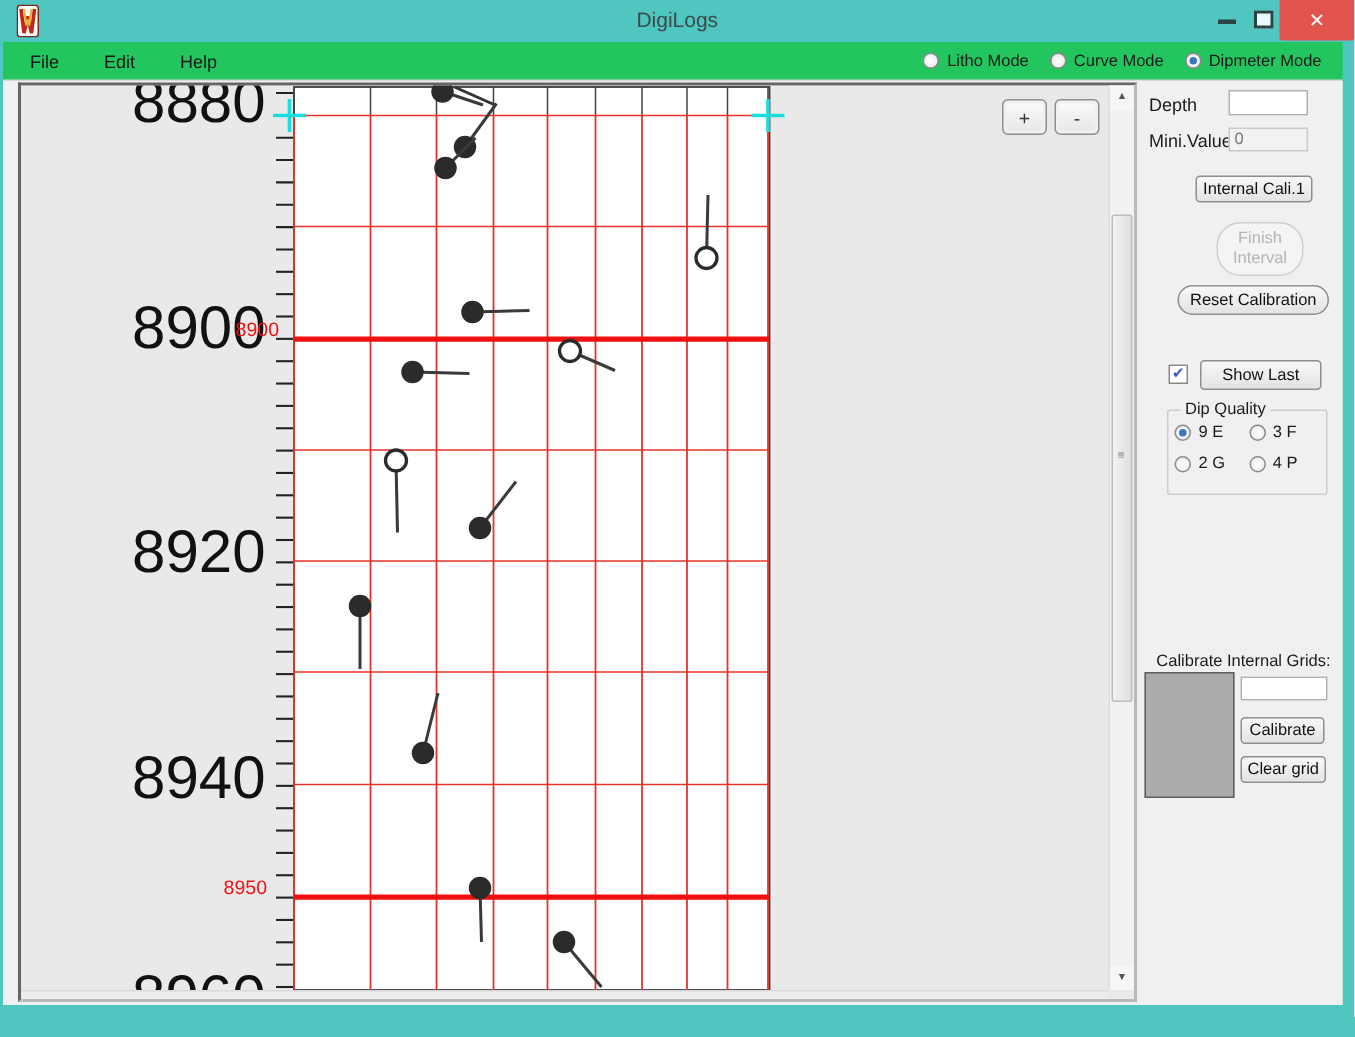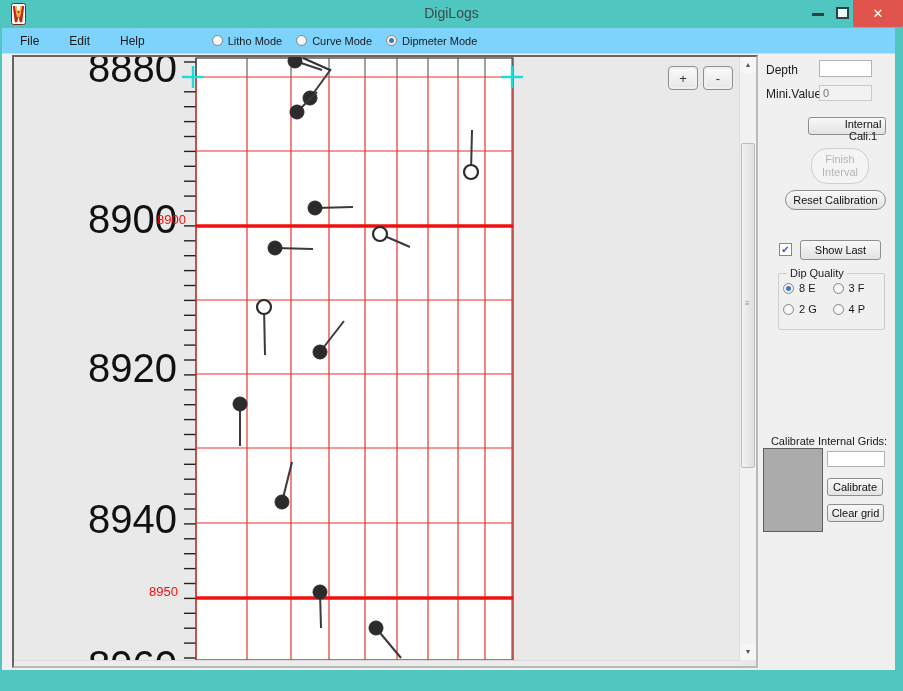--- a/index.html
+++ b/index.html
@@ -9,22 +9,22 @@
   
   .titlebar { position:absolute; left:0; top:0; width:903px; height:28px; background:#4fc6c0; }
   .app-icon { position:absolute; left:11px; top:3px; width:15px; height:22px; }
   .win-title { position:absolute; left:0; right:0; top:5px; text-align:center; font-size:14px; color:#3c4a4a; }
   .btn-min { position:absolute; left:812px; top:13px; width:12px; height:3px; background:#2c4343; cursor:pointer; }
   .btn-max { position:absolute; left:836px; top:7px; width:13px; height:12px; border:2px solid #2c4343; background:#e9fbfa; cursor:pointer; }
   .btn-close { position:absolute; left:853px; top:0; width:50px; height:27px; background:#e1544d; color:#fff;
                font-size:13px; text-align:center; line-height:27px; cursor:pointer; border-radius:0 0 2px 2px; }
 
   
-  .menubar { position:absolute; left:2px; top:28px; width:893px; height:26px; background:#7dd3fc;
-             border-bottom:1px solid #d8d8d8; display:flex; align-items:center; }
+  .menubar { position:absolute; left:2px; top:28px; width:893px; height:26px; background:#22c55e;
+             border-bottom:1px solid #d8d8d8; display:flex; align-items:center;justify-content:space-between; }
   .menu-item { font-size:12px; color:#1a1a1a; padding:4px 12px; margin-left:6px; cursor:default; }
   .mode-group { display:flex; align-items:center; margin-left:10px;padding-left:45px; }
   .radio-item { display:flex; align-items:center; margin-right:14px; font-size:11px; color:#1a1a1a; cursor:pointer; }
   .radio { width:11px; height:11px; border-radius:50%; border:1px solid #8a8a8a;
            background:radial-gradient(#ffffff,#e8e8e8); margin-right:5px; position:relative; flex:0 0 auto; }
   .radio.sel::after { content:""; position:absolute; left:2px; top:2px; width:5px; height:5px; border-radius:50%; background:#3b77bc; }
 
   
   .workspace { position:absolute; left:2px; top:54px; width:893px; height:616px; background:#f0f0f0; }
 
@@ -242,38 +242,38 @@
       </div>
       <div class="hscroll"></div>
     </div>
 
     <div class="side-panel">
       <span class="sp-label" style="left:3px; top:9px;">Depth</span>
       <input class="sp-input" style="left: 56px; top: 6px; width: 53px; height: 17px;" value="">
       <span class="sp-label" style="left:3px; top:33px;">Mini.Value</span>
       <input class="sp-input" style="left: 56px; top: 31px; width: 53px; height: 16px;" disabled="" value="0">
 
-      <button class="sp-btn" style="left:45px; top:63px; width:78px; height:18px;padding-left:32px;">Internal Cali.1</button>
+      <button class="sp-btn" style="left:34px; top:63px; width:78px; height:18px;">Internal Cali.1</button>
 
       <button class="sp-btn" style="left:48px; top:94px; width:58px; height:36px; line-height:13px;border-radius:16px;" disabled="">
         <span>Finish</span><br>
         <span>Interval</span>
       </button>
 
       <button class="sp-btn" style="left:22px; top:136px; width:101px; height:20px;border-radius:10px;">Reset Calibration</button>
 
       <span class="checkbox" style="left:16px; top:189px;">✔</span>
       <button class="sp-btn" style="left:37px; top:186px; width:81px; height:20px;">Show Last</button>
 
       <div class="groupbox">
         <span class="groupbox-legend">Dip Quality</span>
         <div class="dip-grid" id="dip-grid">
             <span class="radio-item">
               <span class="radio sel"></span>
-              <span>8 E</span>
+              <span>9 E</span>
             </span>
             <span class="radio-item">
               <span class="radio"></span>
               <span>3 F</span>
             </span>
             <span class="radio-item">
               <span class="radio"></span>
               <span>2 G</span>
             </span>
             <span class="radio-item">

